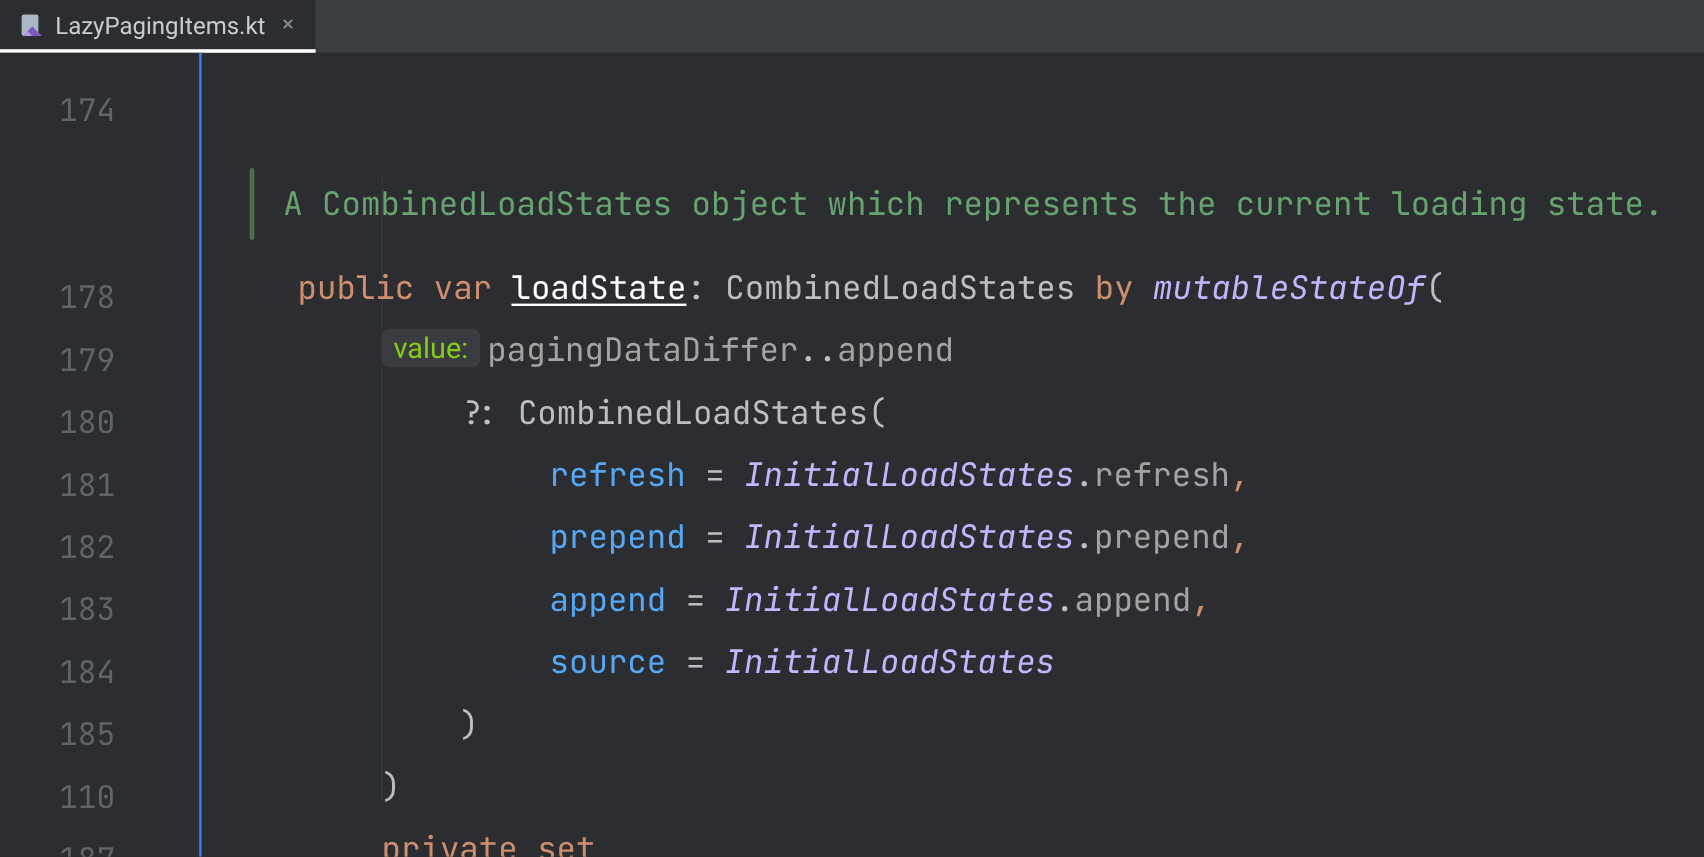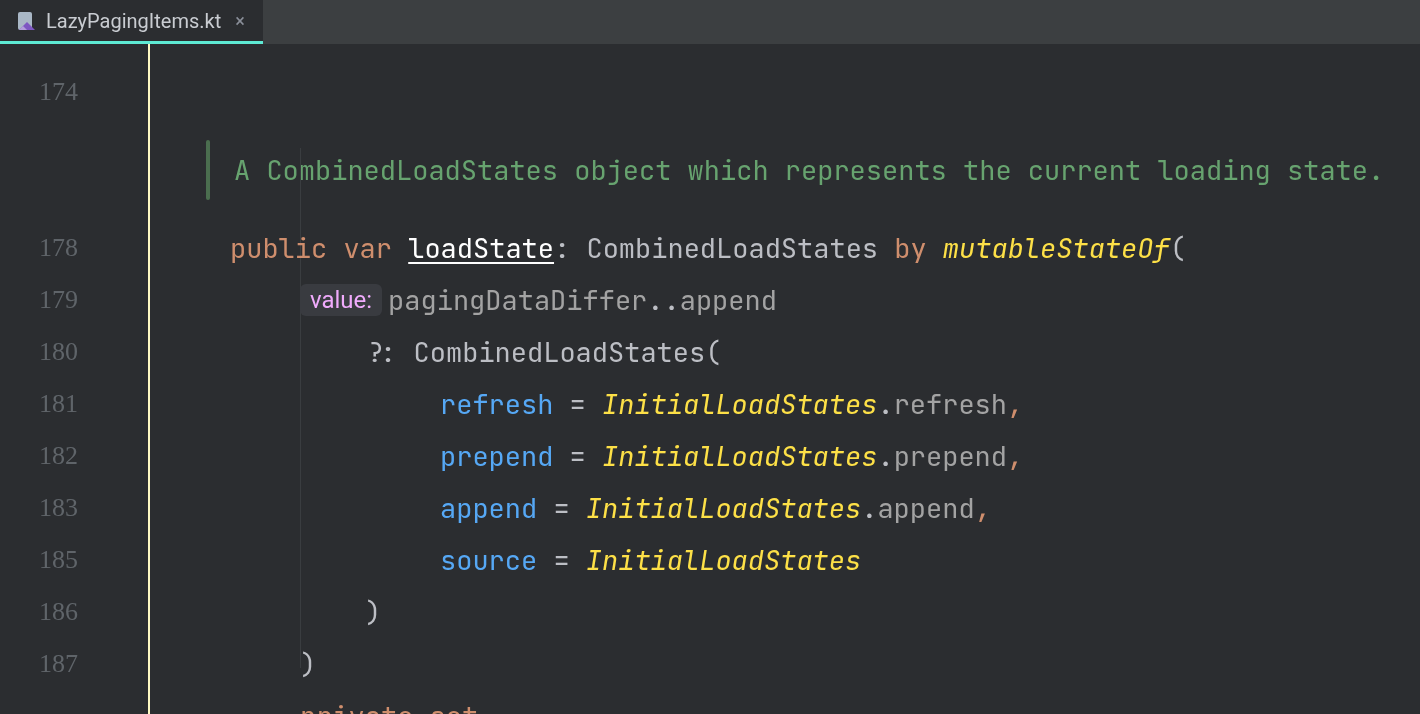--- a/index.html
+++ b/index.html
@@ -18,77 +18,76 @@
     background: #3c3f41;
     display: flex;
     align-items: stretch;
   }
   .tab {
     display: flex;
     align-items: center;
     gap: 10px;
     padding: 0 14px 0 16px;
     background: #2b2d30;
-    border-bottom: 3px solid #5eead4;
+    border-bottom: 3px solid #ffffff;
     font-size: 20px;
     color: #c9ccd1;
     font-family: -apple-system, "Segoe UI", Roboto, Arial, sans-serif;
   }
   .tab .file-icon svg { display:block; }
   .tab .close-x {
     color: #8a8f99;
     font-size: 18px;
     line-height: 1;
     padding: 2px 4px;
     cursor: pointer;
   }
 
   
   .editor {
     display: flex;
     height: calc(714px - 44px);
     background: #2b2d30;
   }
   .gutter {
-    width: 150px;
-    background: #2b2d30;
-    border-right: 2px solid #fef9c3;
+    width: 168px;
+    background: #2b2d30;
+    border-right: 2px solid #3b82f6;
     padding-top: 22px;
-    font-family: Liberation Serif, serif;
   }
   .gutter .ln {
     height: 52px;
     line-height: 52px;
     text-align: right;
     padding-right: 70px;
     color: #5f6469;
     font-size: 26px;
   }
   .gutter .spacer { height: 104px; }
 
   .code {
     flex: 1;
     padding-top: 22px;
     position: relative;
     font-size: 27px;
   }
   .line {
     height: 52px;
     display: flex;
-    align-items: center;
+    align-items: flex-start;
     white-space: pre;
     position: relative;
   }
 
   
   .doc-block {
     height: 104px;
     display: flex;
     align-items: center;
-    padding-left: 56px;
+    padding-left: 40px;
   }
   .doc-border {
     width: 4px;
     height: 60px;
     background: #4b6e4f;
     border-radius: 2px;
     margin-right: 24px;
   }
   .doc-text { color: #67a36f; }
   .doc-text .doc-code { color: #67a36f; }
@@ -99,29 +98,29 @@
     top: 0;
     bottom: 0;
     width: 1px;
     background: #3a3d40;
   }
 
   
   .kw   { color: #cf8e6d; }             
   .ident{ color: #ffffff; text-decoration: underline; text-underline-offset: 4px; } 
   .type { color: #bcbec4; }             
-  .fn-it{ color: #fde047; font-style: italic; } 
+  .fn-it{ color: #c4b5fd; font-style: italic; } 
   .prop { color: #a3a3a3; }             
   .named{ color: #56a8f5; }             
   .punct{ color: #bcbec4; }
   .comma{ color: #cf8e6d; }
 
   .hint {
     background: #393b40;
-    color: #f0abfc;
+    color: #84cc16;
     border-radius: 6px;
     padding: 2px 10px;
     font-size: 24px;
     margin-right: 6px;
     font-family: -apple-system, "Segoe UI", Roboto, Arial, sans-serif;
   }
 
   .indent { display:inline-block; }
   .ind1 { width: 80px; }
   .ind2 { width: 150px; }
@@ -148,22 +147,23 @@
 <div class="editor">
   <div class="gutter">
     <div class="ln">174</div>
     <div class="spacer"></div>
     <div class="ln">178</div>
     <div class="ln">179</div>
     <div class="ln">180</div>
     <div class="ln">181</div>
     <div class="ln">182</div>
     <div class="ln">183</div>
+    <div class="ln">184</div>
     <div class="ln">185</div>
-    <div class="ln">186</div>
+    <div class="ln">110</div>
     <div class="ln">187</div>
   </div>
 
   <div class="code">
 
     <div class="guide" style="left:150px; top:104px; height:520px;"></div>
 
     <div class="line"></div>
 
     <div class="doc-block">

